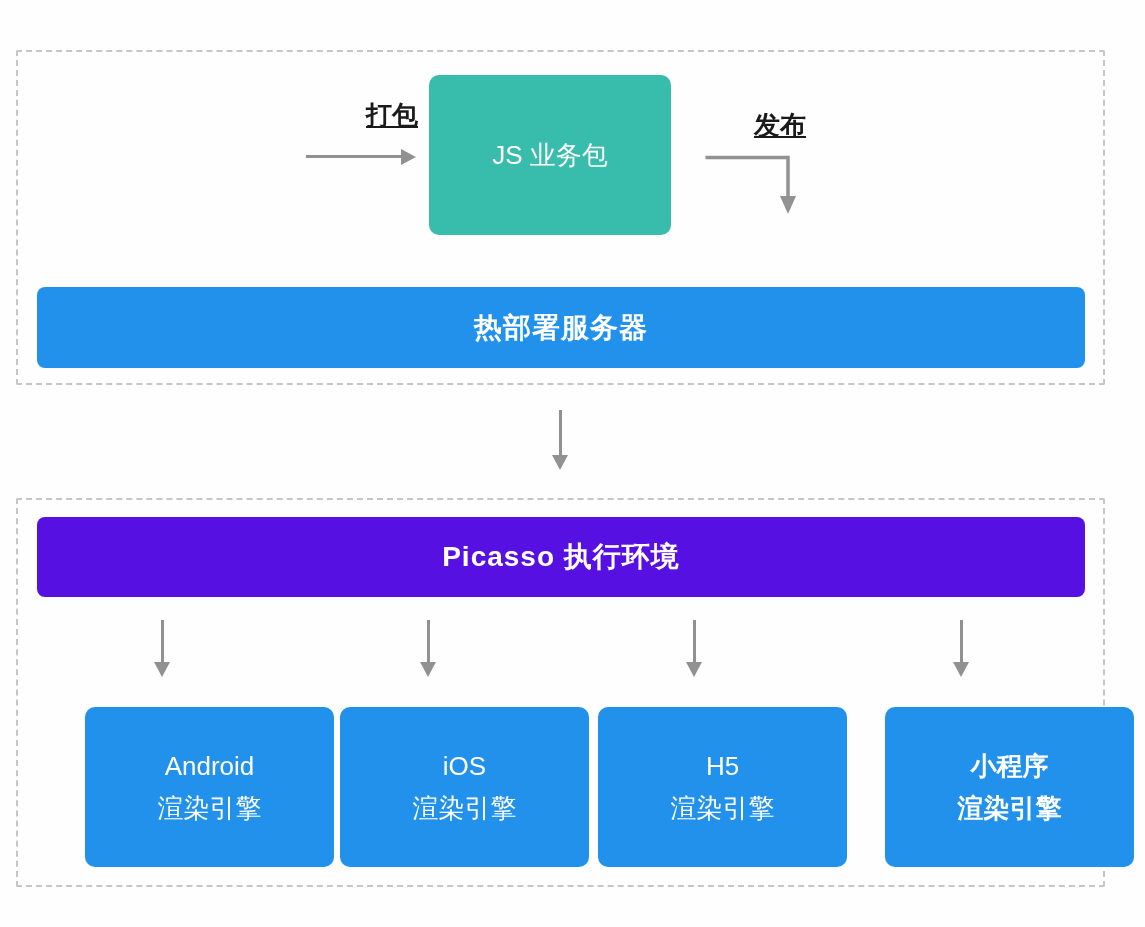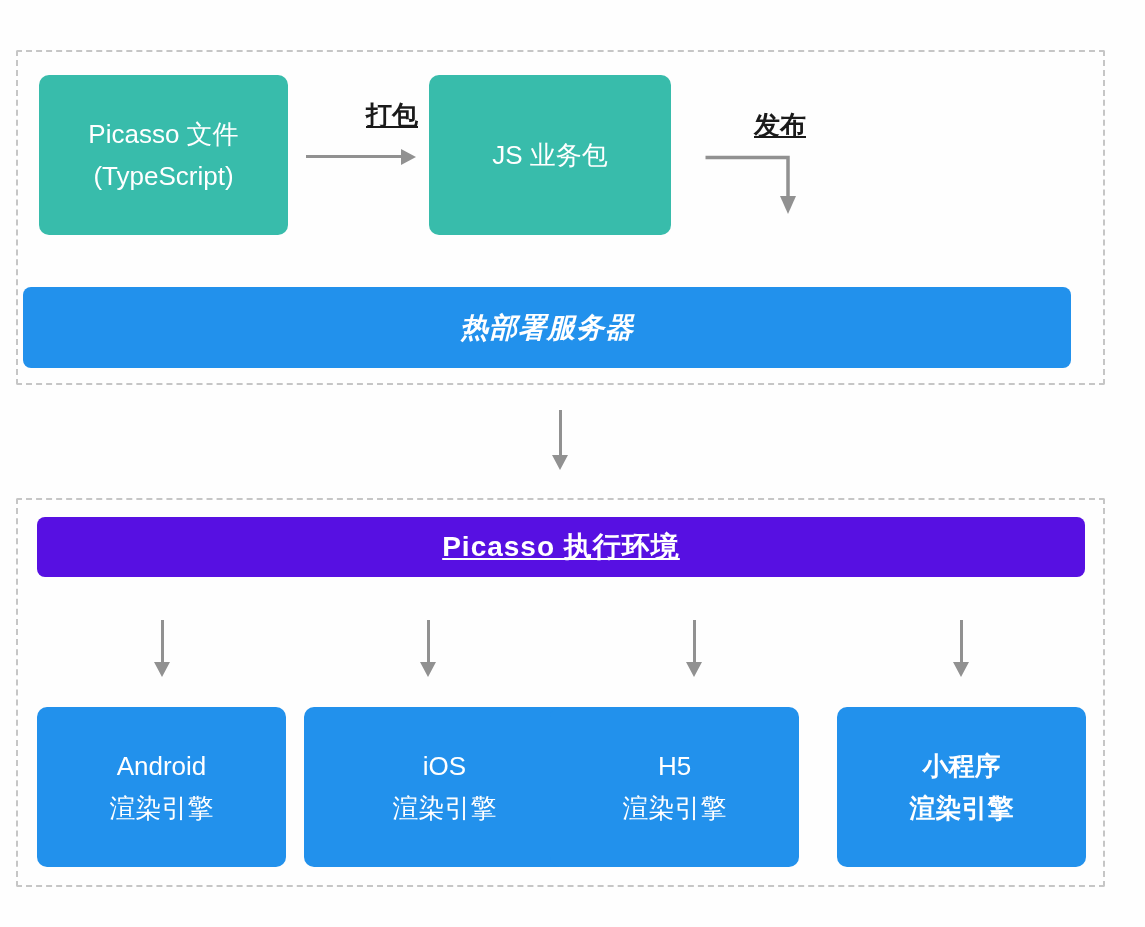--- a/index.html
+++ b/index.html
@@ -49,25 +49,25 @@
     border-radius: 8px;
     display: flex;
     align-items: center;
     justify-content: center;
     color: #ffffff;
     font-size: 28px;
     font-weight: 600;
     letter-spacing: 1px;
   }
   .bar-server  { top: 285px; height: 81px; background: var(--color-blue, #2291ec); }
-  .bar-runtime { top: 517px; height: 60px; background: var(--color-purple, #5710e2); text-decoration: underline; }
+  .bar-runtime { top: 517px; height: 80px; background: var(--color-purple, #5710e2); }
 
-  .engine-box { top: 707px; width: 249px; height: 160px; }
+  .engine-box { top: 707px; width: 249px; height: 160px; margin-left: 48px; }
   .engine-0 { left: 37px; }
-  .engine-1 { left: 304px; padding-left: 16px; }
+  .engine-1 { left: 292px; }
   .engine-2 { left: 550px; }
   .engine-3 { left: 837px; font-weight: bold; }
 
   .edge-label {
     position: absolute;
     width: 120px;
     text-align: right;
     font-size: 26px;
     font-weight: 700;
     color: #1a1a1a;
@@ -113,44 +113,40 @@
 
   .arrow-elbow { position: absolute; left: 702px; top: 148px; width: 100px; height: 70px; }
 </style>
 </head>
 <body>
 
 <div class="canvas">
 
   <div class="dashed-group group-pipeline">
 
-    <div class="node node-teal node-picasso-file" style="left:21px; top:23px;">
-      <div>Picasso 文件</div>
-      <div>(TypeScript)</div>
-    </div>
 
     <div class="edge-label" style="left:280px; top:46px;">打包</div>
 
     <div class="arrow-right" style="left:288px; top:97px;">
       <div class="stem"></div>
       <div class="head"></div>
     </div>
 
     <div class="node node-teal" style="left:411px; top:23px; width:242px; height:160px;">
       <div>JS 业务包</div>
     </div>
 
     <div class="edge-label" style="left:668px; top:56px;">发布</div>
 
     <svg class="arrow-elbow" style="left:686px; top:98px;" viewBox="0 0 100 70">
       <path d="M 1.5 7.5 L 84 7.5 L 84 48" fill="none" stroke="#919191" stroke-width="3.5"></path>
       <polygon points="76,46 92,46 84,64" fill="#919191"></polygon>
     </svg>
 
-    <div class="bar bar-server" style="left:5px; top:235px;font-style:italic;">
+    <div class="bar bar-server" style="left:19px; top:235px;">
       <span>热部署服务器</span>
     </div>
   </div>
 
   <div class="arrow-down arrow-mid">
     <div class="stem"></div>
     <div class="head"></div>
   </div>
 
   <div class="dashed-group group-runtime"></div>

